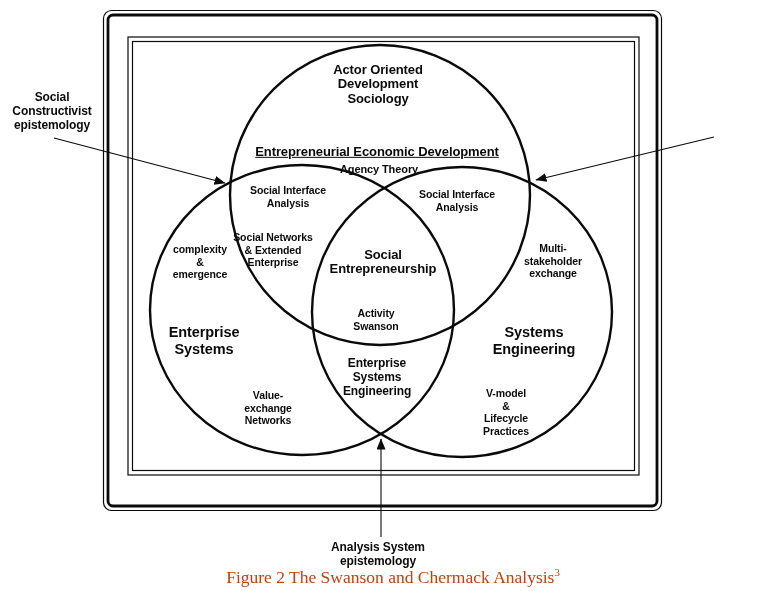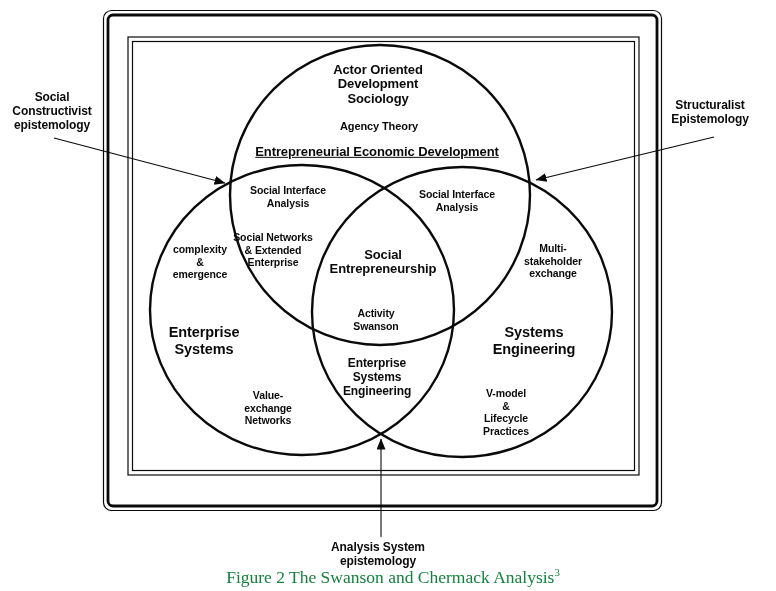--- a/index.html
+++ b/index.html
@@ -17,35 +17,35 @@
     position: absolute;
     transform: translate(-50%, -50%);
     white-space: pre-line;
     text-align: center;
     font-weight: bold;
     color: #0a0a0a;
     line-height: 1.16;
     letter-spacing: -0.1px;
   }
   .s10 { font-size: 10.5px; line-height: 1.2; }
-  .s11 { font-size: 11px;   line-height: 1.18; }
+  .s11 { font-size: 11px;   line-height: 1.18; margin-top: 43px; }
   .s12 { font-size: 12px;   line-height: 1.18; }
   .s13 { font-size: 13px;   line-height: 1.1;  }
   .s14 { font-size: 14.5px; line-height: 1.2;  }
   .nowrap { white-space: nowrap; text-decoration: underline; }
   .caption {
     position: absolute;
     left: 393px;
     top: 577px;
     transform: translate(-50%, -50%);
     font-family: "Liberation Serif", serif;
     font-size: 17.5px;
     font-weight: normal;
     white-space: nowrap;
-    color: #15803d;
+    color: #c2410c;
   }
   .caption sup { font-size: 0.62em; line-height: 0; }
 </style>
 </head>
 <body>
 
 <div class="stage">
 
   <svg class="art" width="776" height="591" viewBox="0 0 776 591">
     <defs>
@@ -108,20 +108,18 @@
 Lifecycle
 Practices</div>
 
   <div class="lbl s12" style="left:377px; top:377px">Enterprise
 Systems
 Engineering</div>
 
   <div class="lbl s12" style="left:52px; top:111px">Social
 Constructivist
 epistemology</div>
-  <div class="lbl s12" style="left:710px; top:112px">Structuralist
-Epistemology</div>
   <div class="lbl s12" style="left:378px; top:554px">Analysis System
 epistemology</div>
 
   <div class="caption"><span>Figure 2 The Swanson and Chermack Analysis</span><sup>3</sup></div>
 
 </div>
 
 </body></html>

